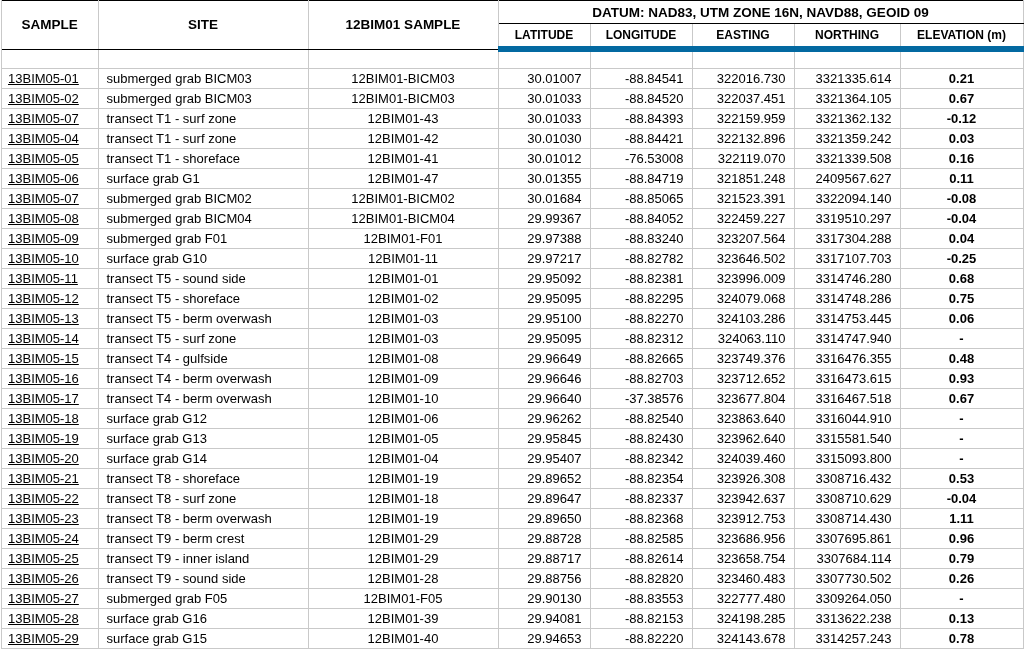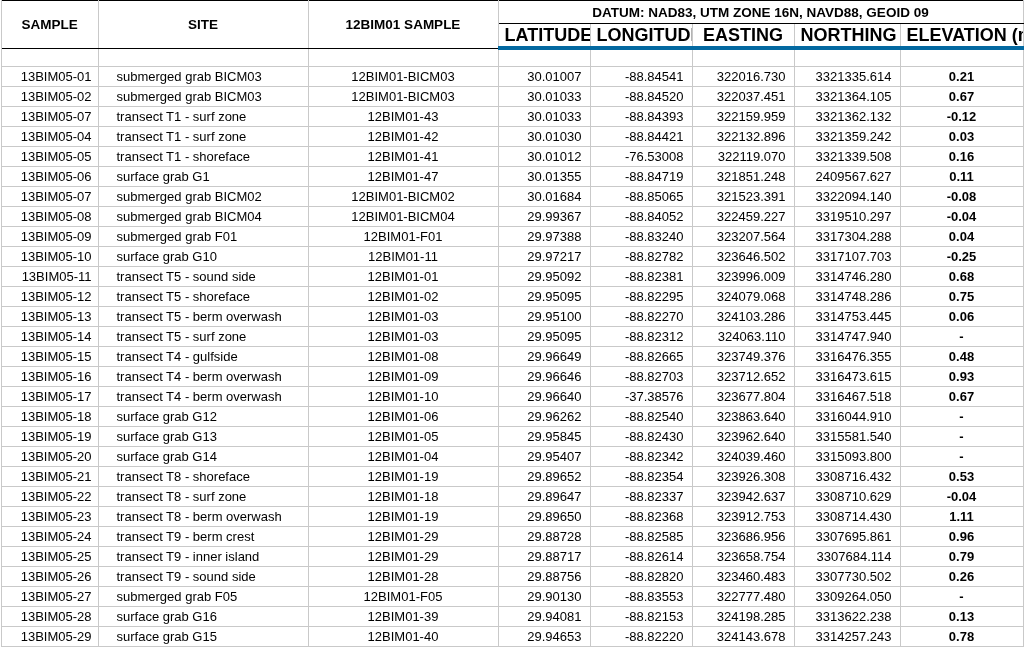--- a/index.html
+++ b/index.html
@@ -41,37 +41,37 @@
     font-weight: bold;
     text-align: center;
   }
   thead tr:first-child th {
     border-top: 1px solid #000;
     border-bottom: 1px solid #000;
     height: 22px;
     font-size: 13.5px;
   }
   thead tr:nth-child(2) th {
-    border-bottom: 4px solid #0369a1;
+    border-bottom: 6px solid #0369a1;
     height: 22px;
-    font-size: 18px;
+    font-size: 12px;
   }
   
   th.big3 {
     border-top: 1px solid #000;
     border-bottom: 3px solid #000;
     height: 46px;
     font-size: 14px;
   }
   
   tr.spacer td { height: 16px; border-right: 1px solid #c9c9c9; }
 
   td { border-bottom: 1px solid #c9c9c9; }
-  td.sample { text-align: right; padding-left: 6px; }
-  td.site { text-align: left; padding-left: 18px; }
+  td.sample { text-align: left; padding-left: 6px; text-decoration: underline; }
+  td.site { text-align: left; padding-left: 8px; }
   td.bim { text-align: center; }
   td.num { text-align: right; padding-right: 8px; }
   td.elev { text-align: center; font-weight: bold; }
 </style>
 </head>
 <body>
 
 <div class="wrap">
 <table>
   <colgroup>

